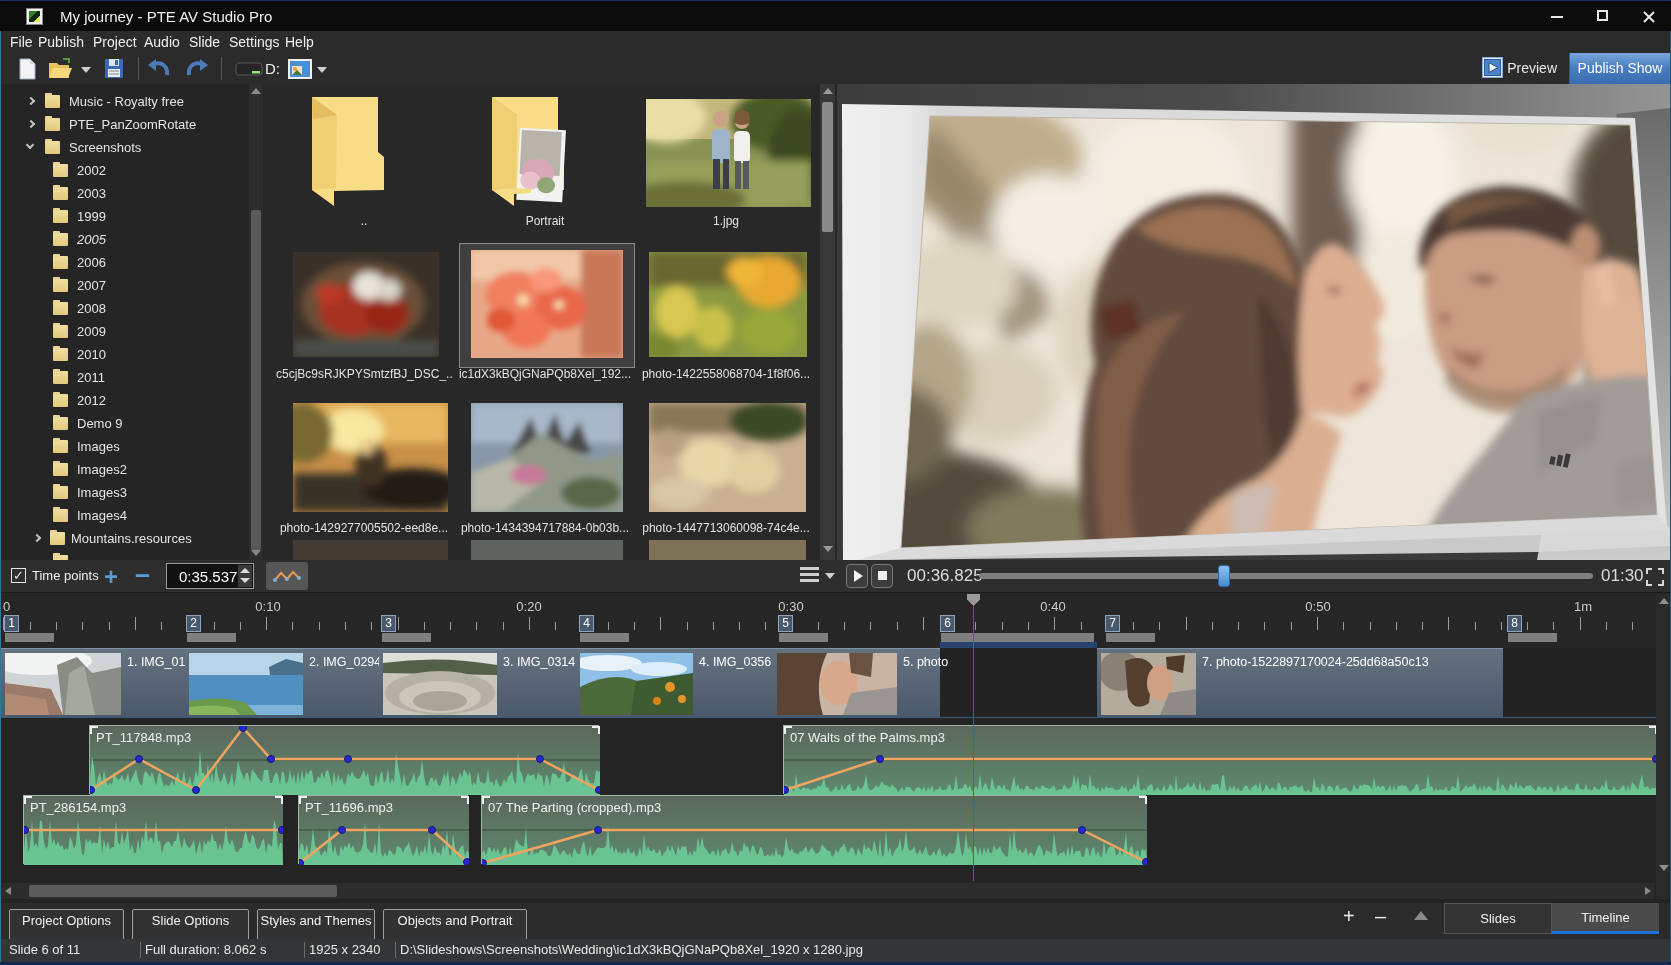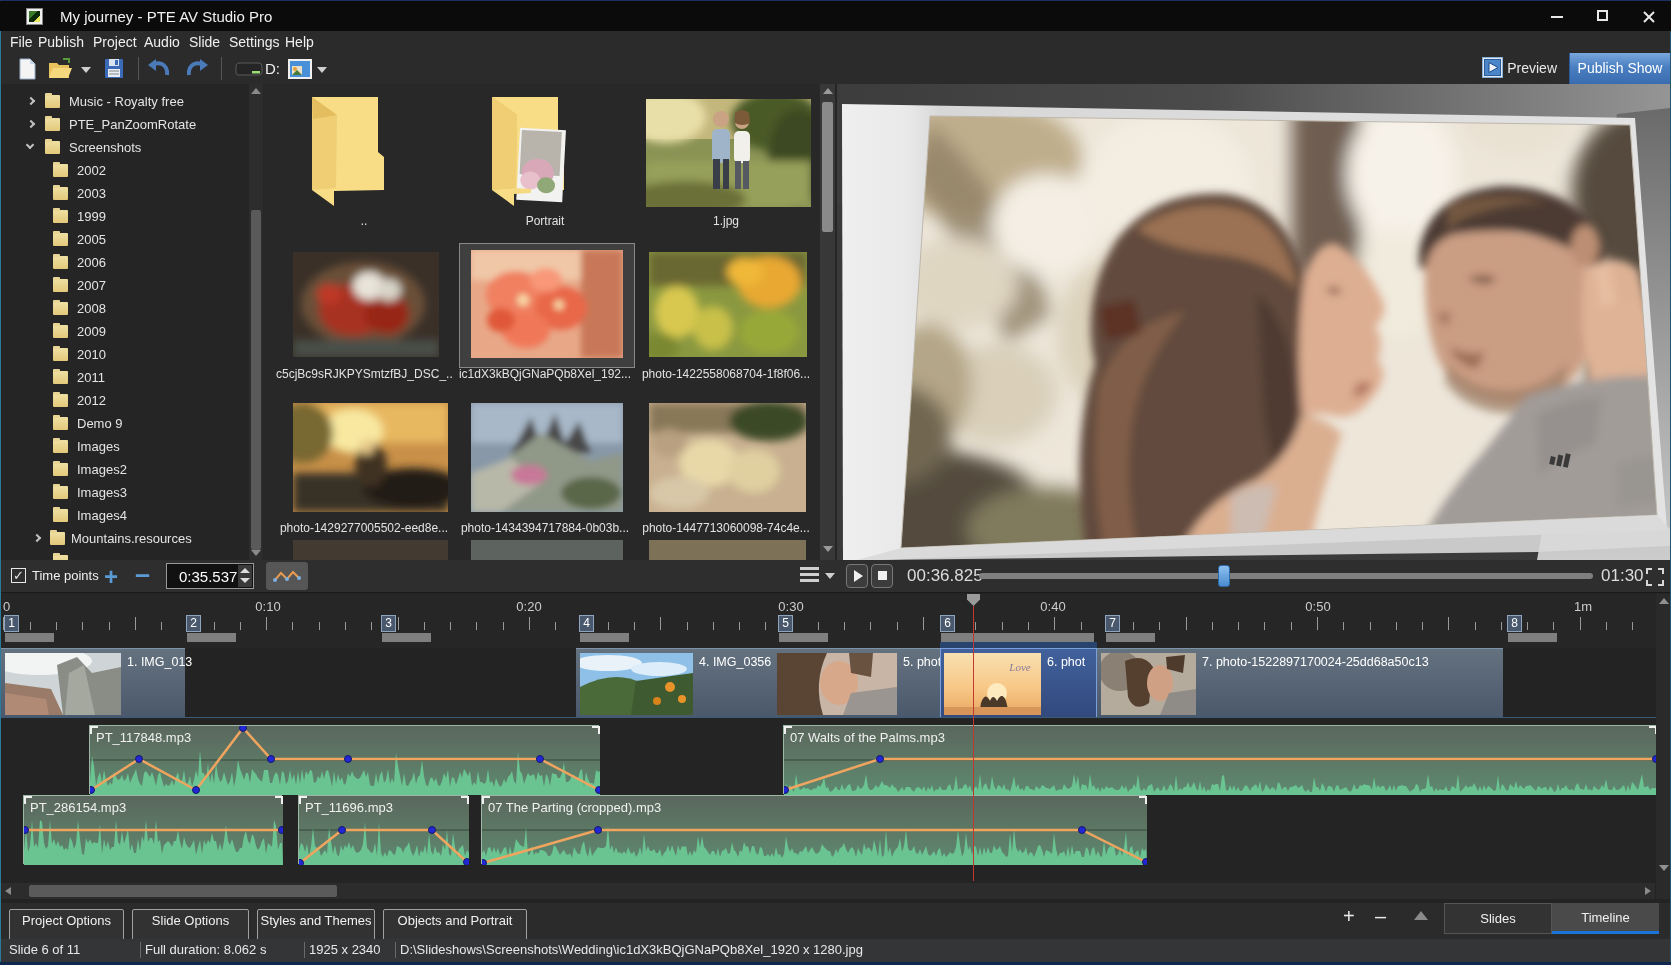--- a/index.html
+++ b/index.html
@@ -170,21 +170,21 @@
         <span style="position:absolute;left:76px;">2002</span>
       </div>
     <div class="trow" style="left:0;top:98px;">
         <span class="fold" style="left:52px;"></span>
         <span style="position:absolute;left:76px;">2003</span>
       </div>
     <div class="trow" style="left:0;top:121px;">
         <span class="fold" style="left:52px;"></span>
         <span style="position:absolute;left:76px;">1999</span>
       </div>
-    <div class="trow" style="left:0;top:144px;">
+    <div class="trow" style="left:0;top:144px;font-style:italic;">
         <span class="fold" style="left:52px;"></span>
         <span style="position:absolute;left:76px;">2005</span>
       </div>
     <div class="trow" style="left:0;top:167px;">
         <span class="fold" style="left:52px;"></span>
         <span style="position:absolute;left:76px;">2006</span>
       </div>
     <div class="trow" style="left:0;top:190px;">
         <span class="fold" style="left:52px;"></span>
         <span style="position:absolute;left:76px;">2007</span>
@@ -677,20 +677,42 @@
         <div class="thumb" style="left:4px;top:4px;width:116px;height:62px;"><svg width="116" height="62">
             <rect width="116" height="62" fill="#cfd4d6"></rect>
 <ellipse cx="35" cy="8" rx="52" ry="14" fill="#f2f4f4"></ellipse>
 <path d="M 52 12 L 72 4 L 87 20 L 116 14 L 116 62 L 58 62 Z" fill="#8a8d86"></path>
 <path d="M 64 20 L 79 12 L 90 62 L 60 62 Z" fill="#a5a89e"></path>
 <path d="M 0 30 L 46 36 L 58 62 L 0 62 Z" fill="#9a7a68"></path>
 <path d="M 0 40 L 41 46 L 44 62 L 0 62 Z" fill="#b08a74"></path>
           </svg></div>
         <div class="slabel" style="left:126px;">1. IMG_013</div>
       </div>
+    <div class="scell" style="left:184px;width:194px;">
+        <div class="thumb" style="left:4px;top:4px;width:114px;height:62px;"><svg width="114" height="62">
+            <rect width="114" height="62" fill="#7fb2d9"></rect>
+<rect width="114" height="22" fill="#b8d4e8"></rect>
+<path d="M 80 14 L 97 6 L 114 10 L 114 34 L 82 30 Z" fill="#4a6f8a"></path>
+<rect x="0" y="22" width="114" height="30" fill="#4f8fc2"></rect>
+<path d="M 0 48 Q 34 42 57 50 L 68 62 L 0 62 Z" fill="#6a9a4a"></path>
+<path d="M 0 54 Q 28 50 46 56 L 51 62 L 0 62 Z" fill="#8ab55e"></path>
+          </svg></div>
+        <div class="slabel" style="left:124px;">2. IMG_0294</div>
+      </div>
+    <div class="scell" style="left:378px;width:197px;">
+        <div class="thumb" style="left:4px;top:4px;width:114px;height:62px;"><svg width="114" height="62">
+            <rect width="114" height="62" fill="#c9c6bb"></rect>
+<rect width="114" height="14" fill="#dde0da"></rect>
+<path d="M 0 10 Q 57 2 114 12 L 114 22 L 0 20 Z" fill="#55604a"></path>
+<ellipse cx="57" cy="40" rx="55" ry="22" fill="#b5b2a5"></ellipse>
+<ellipse cx="57" cy="44" rx="41" ry="16" fill="#cac7ba"></ellipse>
+<ellipse cx="57" cy="48" rx="27" ry="10" fill="#a8a599"></ellipse>
+          </svg></div>
+        <div class="slabel" style="left:124px;">3. IMG_0314</div>
+      </div>
     <div class="scell" style="left:575px;width:197px;">
         <div class="thumb" style="left:4px;top:4px;width:113px;height:62px;"><svg width="113" height="62">
             <rect width="113" height="62" fill="#8fc0e8"></rect>
 <ellipse cx="28" cy="10" rx="34" ry="8" fill="#e8f2f8"></ellipse>
 <ellipse cx="79" cy="16" rx="28" ry="7" fill="#ddeefa"></ellipse>
 <path d="M 0 34 Q 34 16 62 30 L 56 62 L 0 62 Z" fill="#4a6a3a"></path>
 <path d="M 56 28 L 113 20 L 113 62 L 51 62 Z" fill="#3e5a30"></path>
 <circle cx="90" cy="34" r="5" fill="#e8922a"></circle>
             <circle cx="102" cy="46" r="4" fill="#e8922a"></circle>
 <circle cx="77" cy="48" r="4" fill="#d8821a"></circle>
@@ -699,37 +721,20 @@
       </div>
     <div class="scell" style="left:772px;width:167px;">
         <div class="thumb" style="left:4px;top:4px;width:120px;height:62px;"><svg width="120" height="62">
             <rect width="120" height="62" fill="#c9b5a5"></rect>
 <path d="M 0 0 L 50 0 Q 36 30 46 62 L 0 62 Z" fill="#5a4535"></path>
 <ellipse cx="62" cy="30" rx="19" ry="22" fill="#d8a88a"></ellipse>
 <path d="M 72 0 L 96 0 L 94 24 L 74 20 Z" fill="#6a5240"></path>
 <path d="M 74 40 L 120 34 L 120 62 L 66 62 Z" fill="#9a9590"></path>
           </svg></div>
         <div class="slabel" style="left:130px;">5. photo</div>
-      </div>
-    <div class="scell" style="left:939px;width:157px;background:linear-gradient(#41619c,#32497c);border-top:1px solid #7aa0dc;box-shadow:inset 1px 0 0 #7aa0dc, inset -1px 0 0 #7aa0dc;">
-        <div class="thumb" style="left:4px;top:4px;width:97px;height:62px;"><svg width="97" height="62">
-            <defs>
-              <linearGradient id="sg6" x1="0" y1="0" x2="0" y2="1">
-<stop offset="0" stop-color="#f8e0b0"></stop>
-                <stop offset="0.55" stop-color="#f8c888"></stop>
-                <stop offset="1" stop-color="#e8a860"></stop>
-              </linearGradient>
-            </defs>
-<rect width="97" height="62" fill="url(#sg6)"></rect>
-<circle cx="53" cy="40" r="10" fill="#fdedc2" opacity="0.92"></circle>
-<path d="M 37 50 q 4 -12 9 -2 q 3 -8 7 0 q 5 -10 9 0 l 2 8 l -28 0 Z" fill="#4a3828"></path>
-<rect x="0" y="54" width="97" height="8" fill="#d8955a"></rect>
-<text x="76" y="18" font-family="Liberation Serif,serif" font-style="italic" font-size="11" fill="#8a7a9a" text-anchor="middle">Love</text>
-          </svg></div>
-        <div class="slabel" style="left:107px;">6. phot</div>
       </div>
     <div class="scell" style="left:1096px;width:406px;">
         <div class="thumb" style="left:4px;top:4px;width:95px;height:62px;"><svg width="95" height="62">
             <rect width="95" height="62" fill="#b5ab9d"></rect>
 <ellipse cx="19" cy="18" rx="21" ry="20" fill="#8a8174"></ellipse>
 <path d="M 24 8 Q 43 0 52 14 L 48 50 Q 33 60 27 44 Z" fill="#55402f"></path>
 <ellipse cx="59" cy="30" rx="13" ry="18" fill="#cfa083"></ellipse>
 <path d="M 65 4 L 84 2 L 82 20 L 66 16 Z" fill="#4f3b2c"></path>
 <path d="M 68 40 L 95 36 L 95 62 L 59 62 Z" fill="#8f8b86"></path>
           </svg></div>

